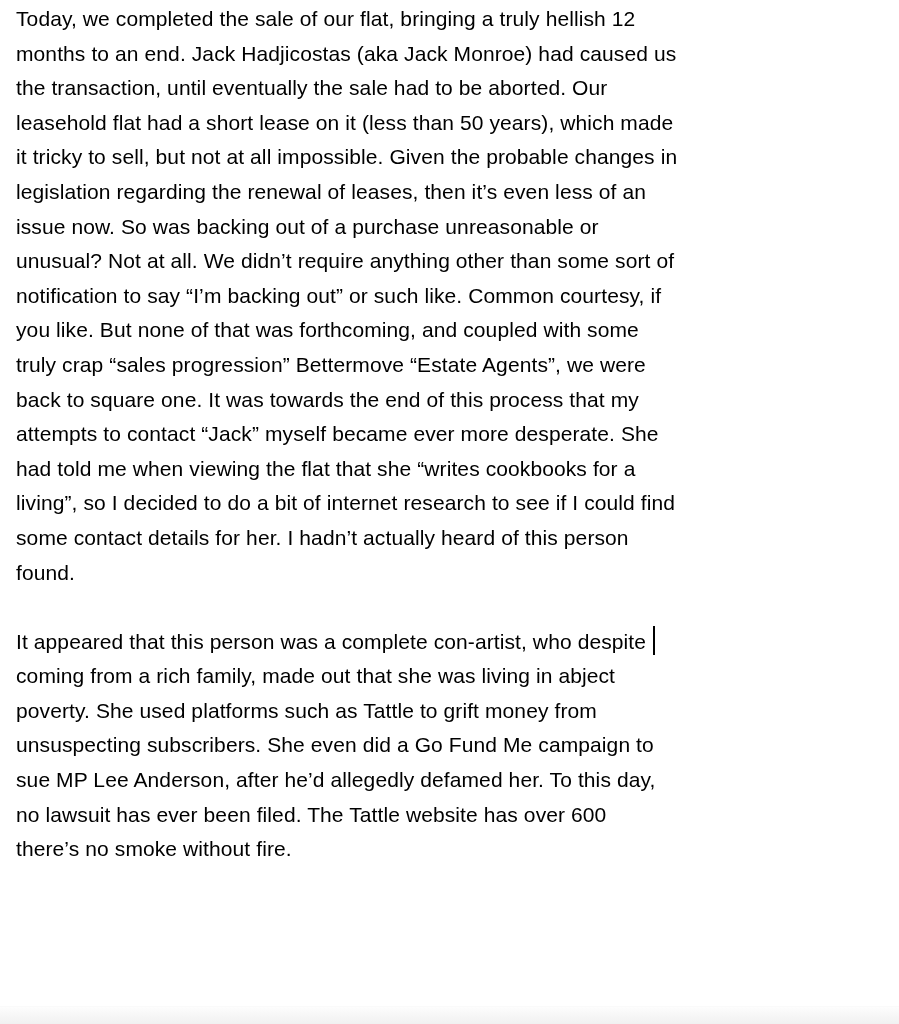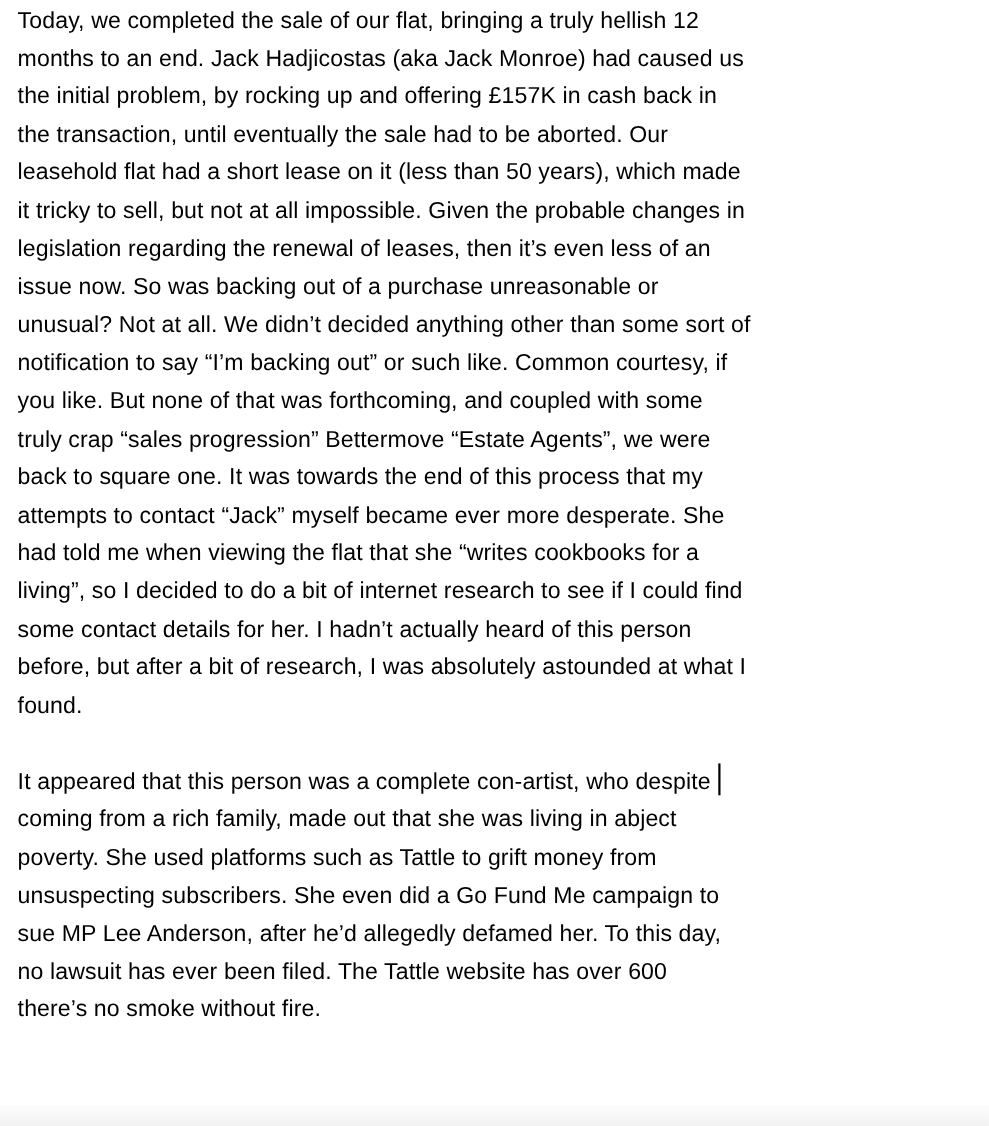--- a/index.html
+++ b/index.html
@@ -49,36 +49,34 @@
     border-top: 1px solid #fafafa;
   }
 </style>
 </head>
 <body>
 
 <main>
   <div id="editor" class="editor">
       <div class="line">Today, we completed the sale of our flat, bringing a truly hellish 12</div>
       <div class="line">months to an end. Jack Hadjicostas (aka Jack Monroe) had caused us</div>
-      <div class="line">the initial problem, by rocking up and offering £157K in cash back in</div>
       <div class="line">the transaction, until eventually the sale had to be aborted. Our</div>
       <div class="line">leasehold flat had a short lease on it (less than 50 years), which made</div>
       <div class="line">it tricky to sell, but not at all impossible. Given the probable changes in</div>
       <div class="line">legislation regarding the renewal of leases, then it’s even less of an</div>
       <div class="line">issue now. So was backing out of a purchase unreasonable or</div>
-      <div class="line">unusual? Not at all. We didn’t decided anything other than some sort of</div>
+      <div class="line">unusual? Not at all. We didn’t require anything other than some sort of</div>
       <div class="line">notification to say “I’m backing out” or such like. Common courtesy, if</div>
       <div class="line">you like. But none of that was forthcoming, and coupled with some</div>
       <div class="line">truly crap “sales progression” Bettermove “Estate Agents”, we were</div>
       <div class="line">back to square one. It was towards the end of this process that my</div>
       <div class="line">attempts to contact “Jack” myself became ever more desperate. She</div>
       <div class="line">had told me when viewing the flat that she “writes cookbooks for a</div>
       <div class="line">living”, so I decided to do a bit of internet research to see if I could find</div>
       <div class="line">some contact details for her. I hadn’t actually heard of this person</div>
-      <div class="line">before, but after a bit of research, I was absolutely astounded at what I</div>
       <div class="line">found.</div>
       <div class="line"> </div>
       <div class="line">It appeared that this person was a complete con-artist, who despite <span class="caret" style="background: rgb(0, 0, 0);"></span></div>
       <div class="line">coming from a rich family, made out that she was living in abject</div>
       <div class="line">poverty. She used platforms such as Tattle to grift money from</div>
       <div class="line">unsuspecting subscribers. She even did a Go Fund Me campaign to</div>
       <div class="line">sue MP Lee Anderson, after he’d allegedly defamed her. To this day,</div>
       <div class="line">no lawsuit has ever been filed. The Tattle website has over 600</div>
       <div class="line">there’s no smoke without fire.</div>
     </div>

